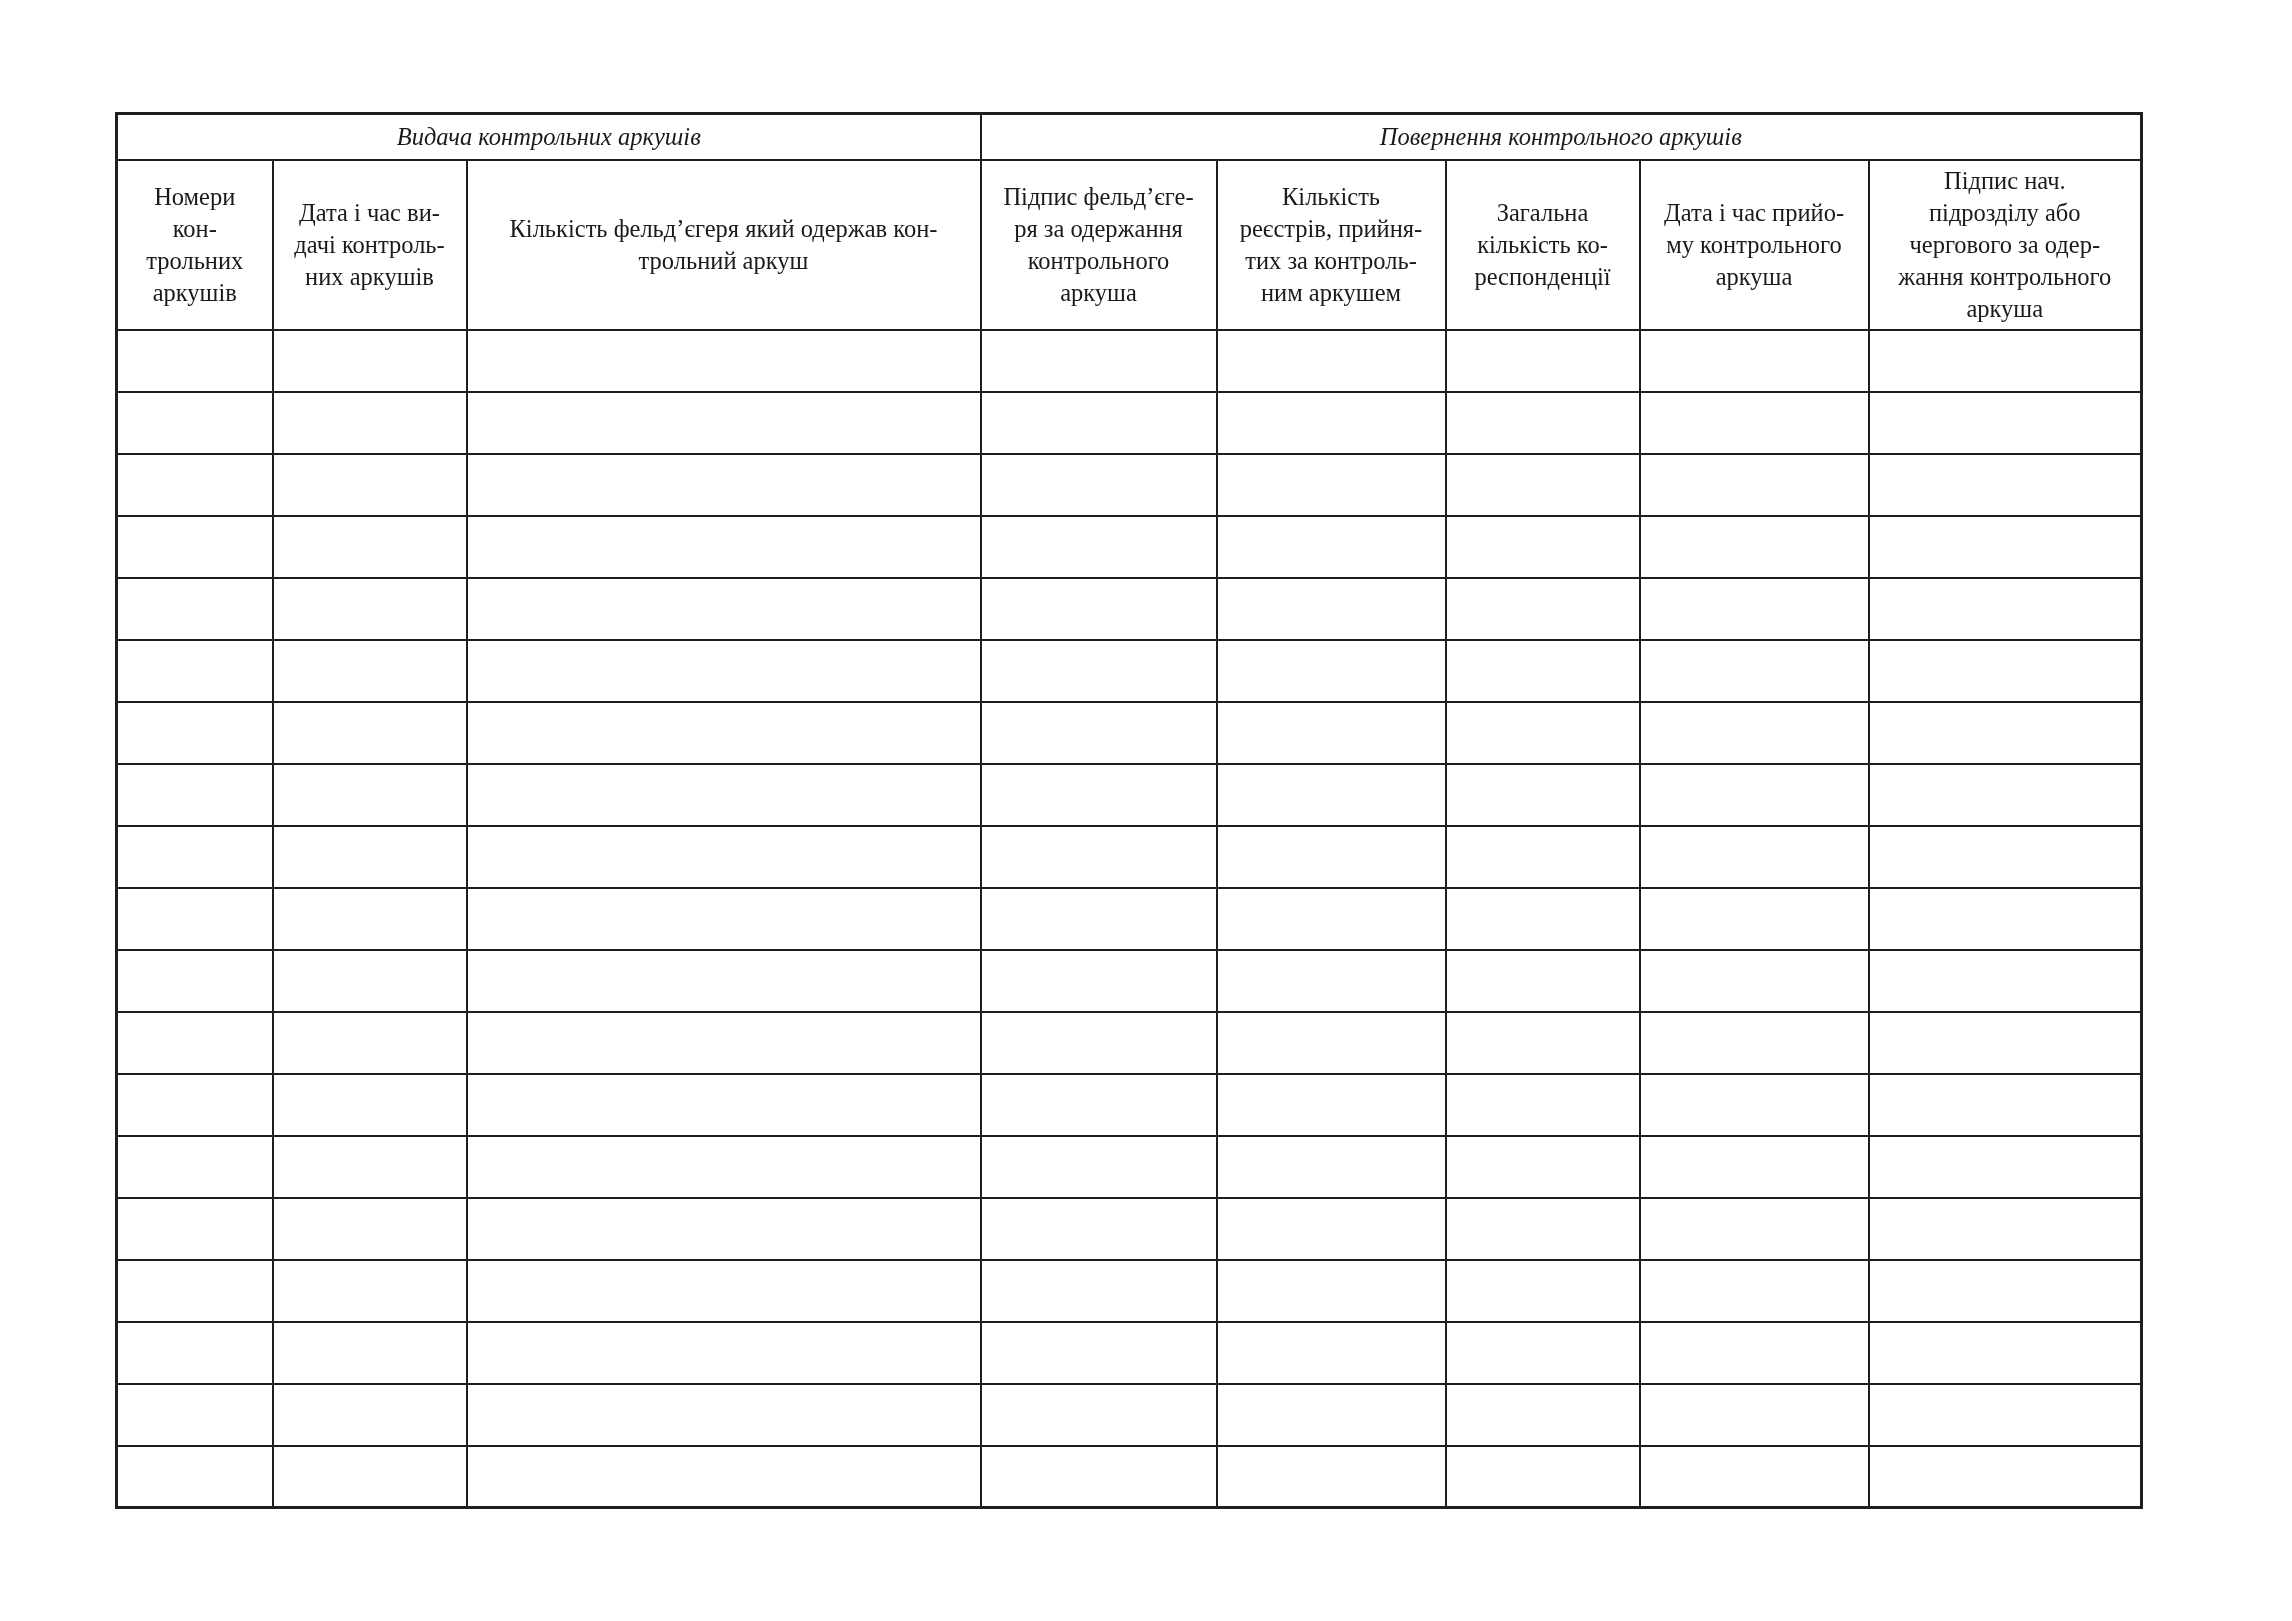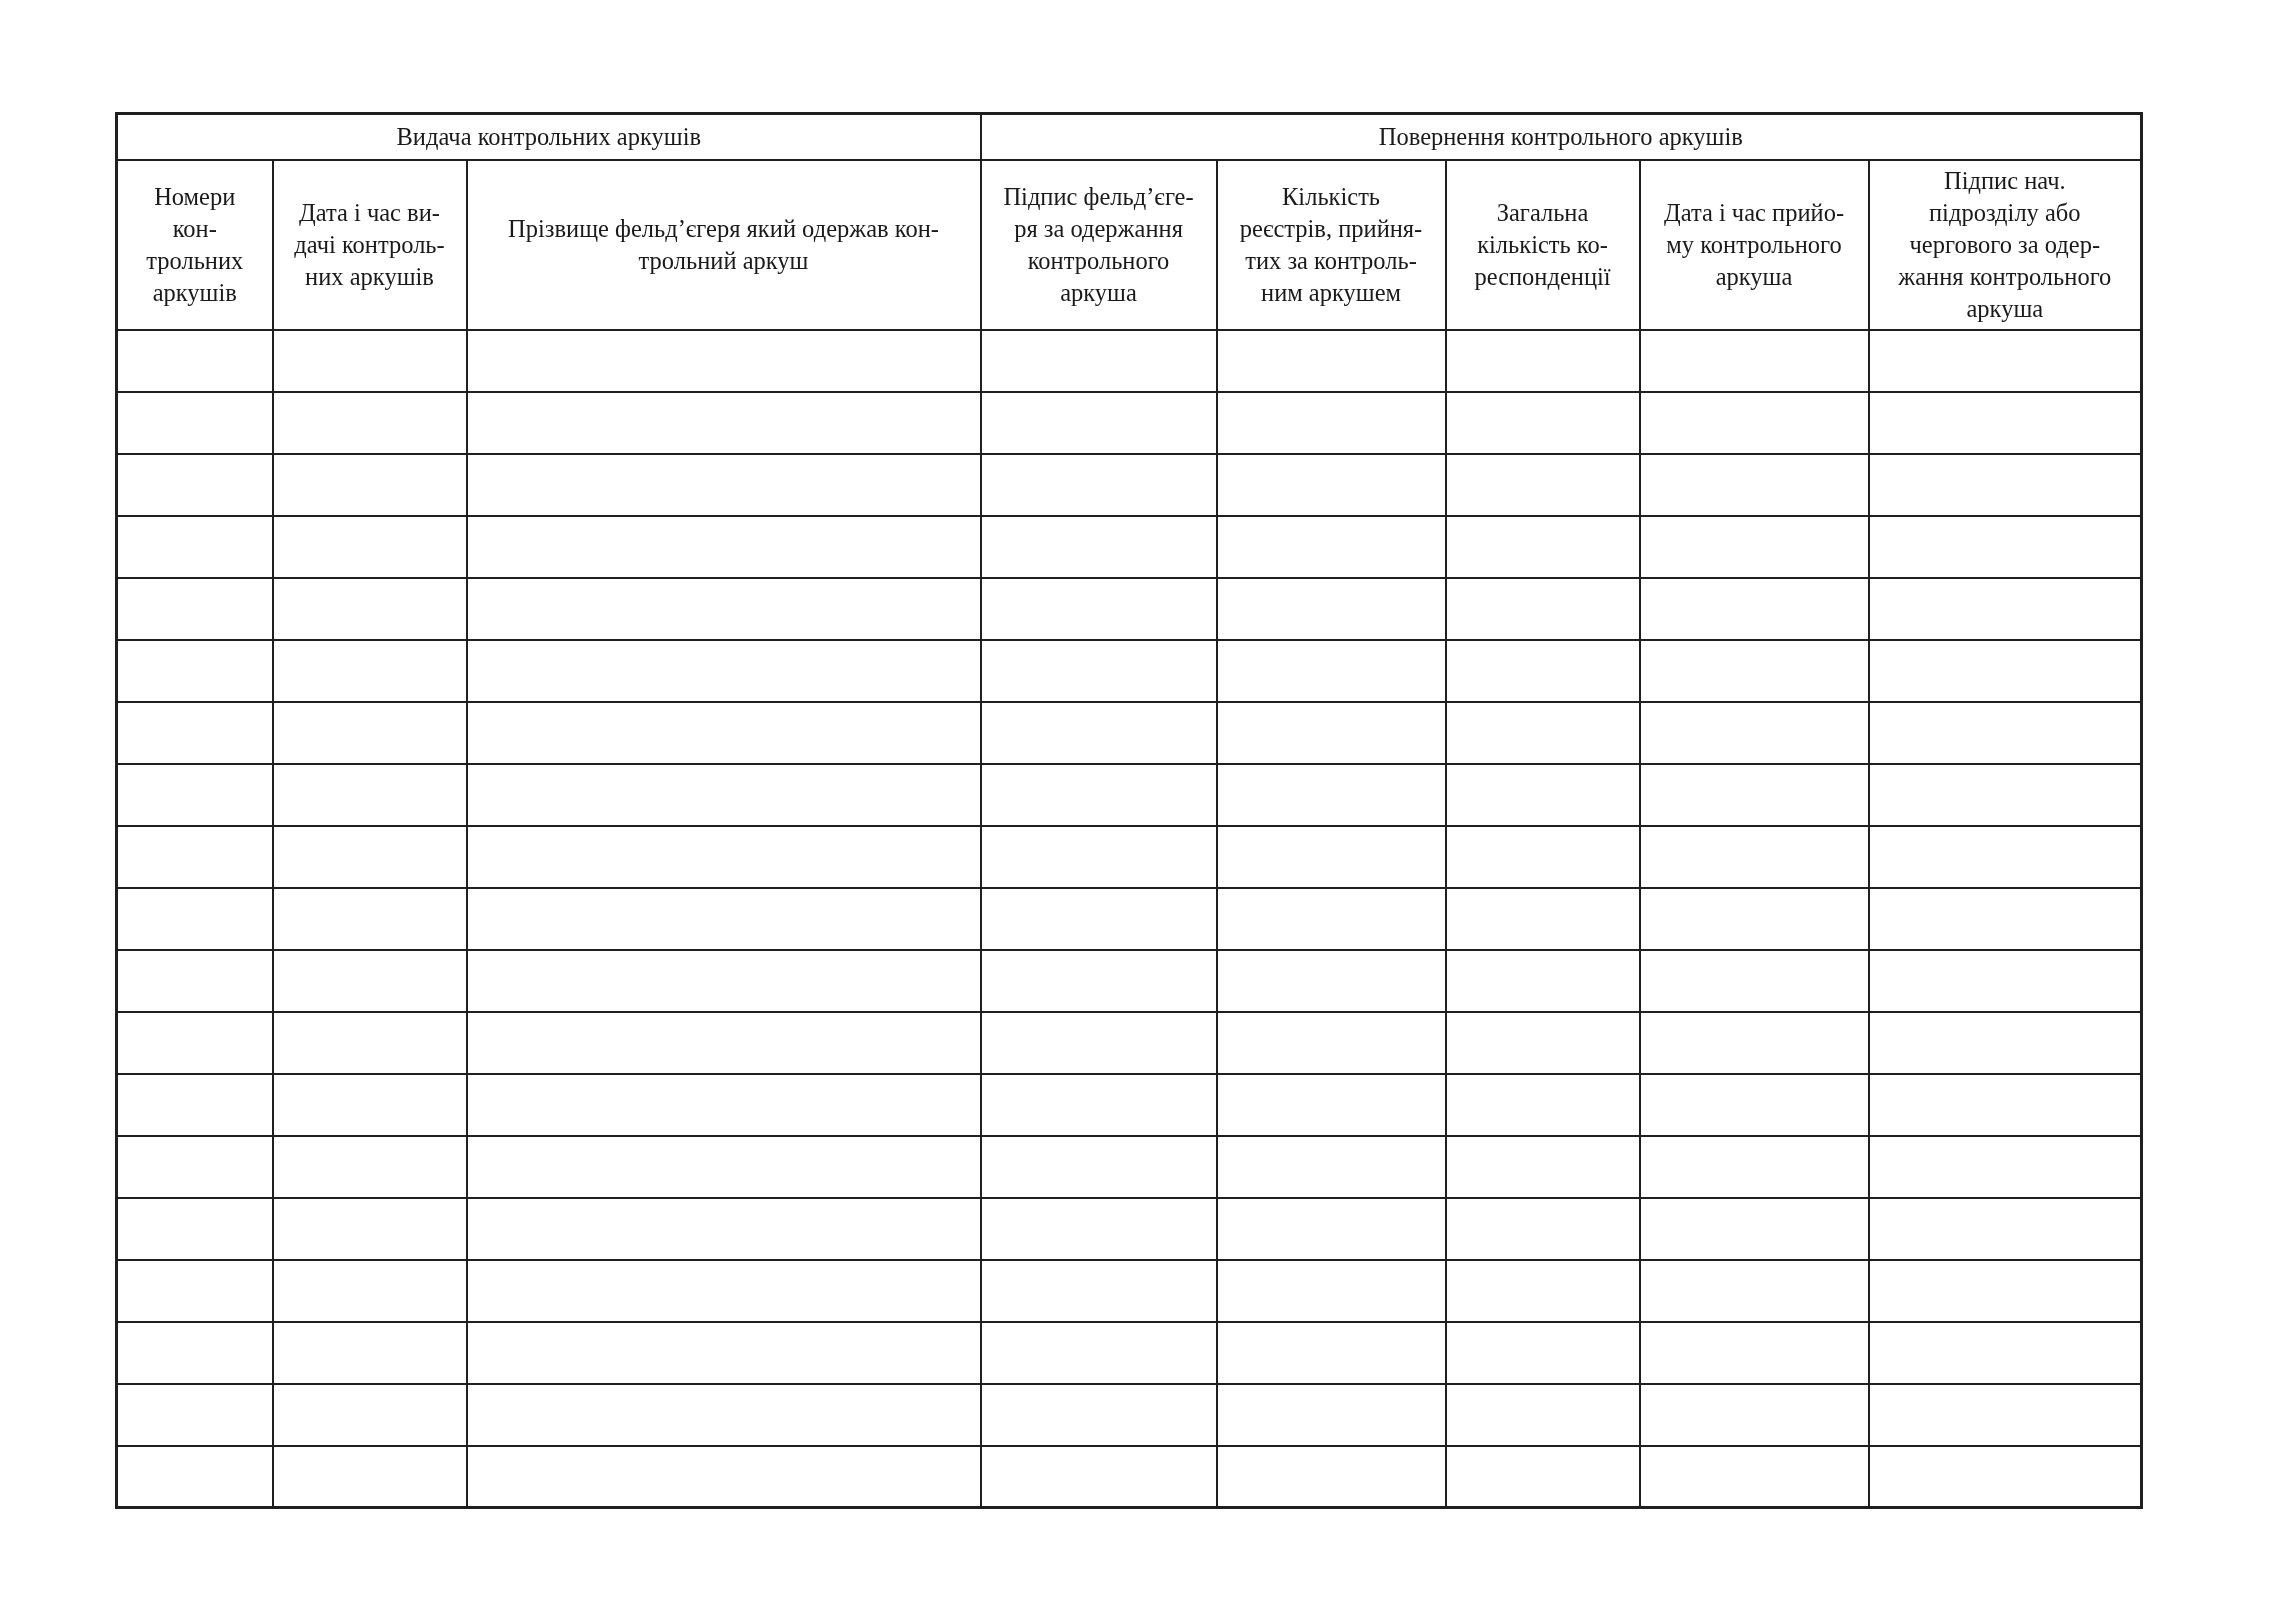--- a/index.html
+++ b/index.html
@@ -32,21 +32,21 @@
     border: 2.9px solid #1f1f1f;
     padding: 2px 3.9px;
     text-align: center;
     vertical-align: middle;
     font-weight: normal;
     font-size: 24.5px;
     line-height: 32px;
     white-space: pre-line;
     overflow: hidden;
   }
-  tr.group-row { height: 46px; }
+  tr.group-row { height: 46px; font-style: italic; }
   tr.colhead-row { height: 170px; margin-left: 16px; }
   tbody tr { height: 62px; }
   
   col.c1 { width: 156px; }
   col.c2 { width: 194px; }
   col.c3 { width: 514px; }
   col.c4 { width: 236px; }
   col.c5 { width: 229px; }
   col.c6 { width: 194px; }
   col.c7 { width: 229px; }
@@ -73,21 +73,21 @@
         <th colspan="5">Повернення контрольного аркушів</th>
       </tr>
       <tr class="colhead-row">
         <th>Номери
 кон-
 трольних
 аркушів</th>
         <th>Дата і час ви-
 дачі контроль-
 них аркушів</th>
-        <th>Прізвище фельд’єгеря який одержав кон-
+        <th>Кількість фельд’єгеря який одержав кон-
 трольний аркуш</th>
         <th>Підпис фельд’єге-
 ря за одержання
 контрольного
 аркуша</th>
         <th>Кількість
 реєстрів, прийня-
 тих за контроль-
 ним аркушем</th>
         <th>Загальна

